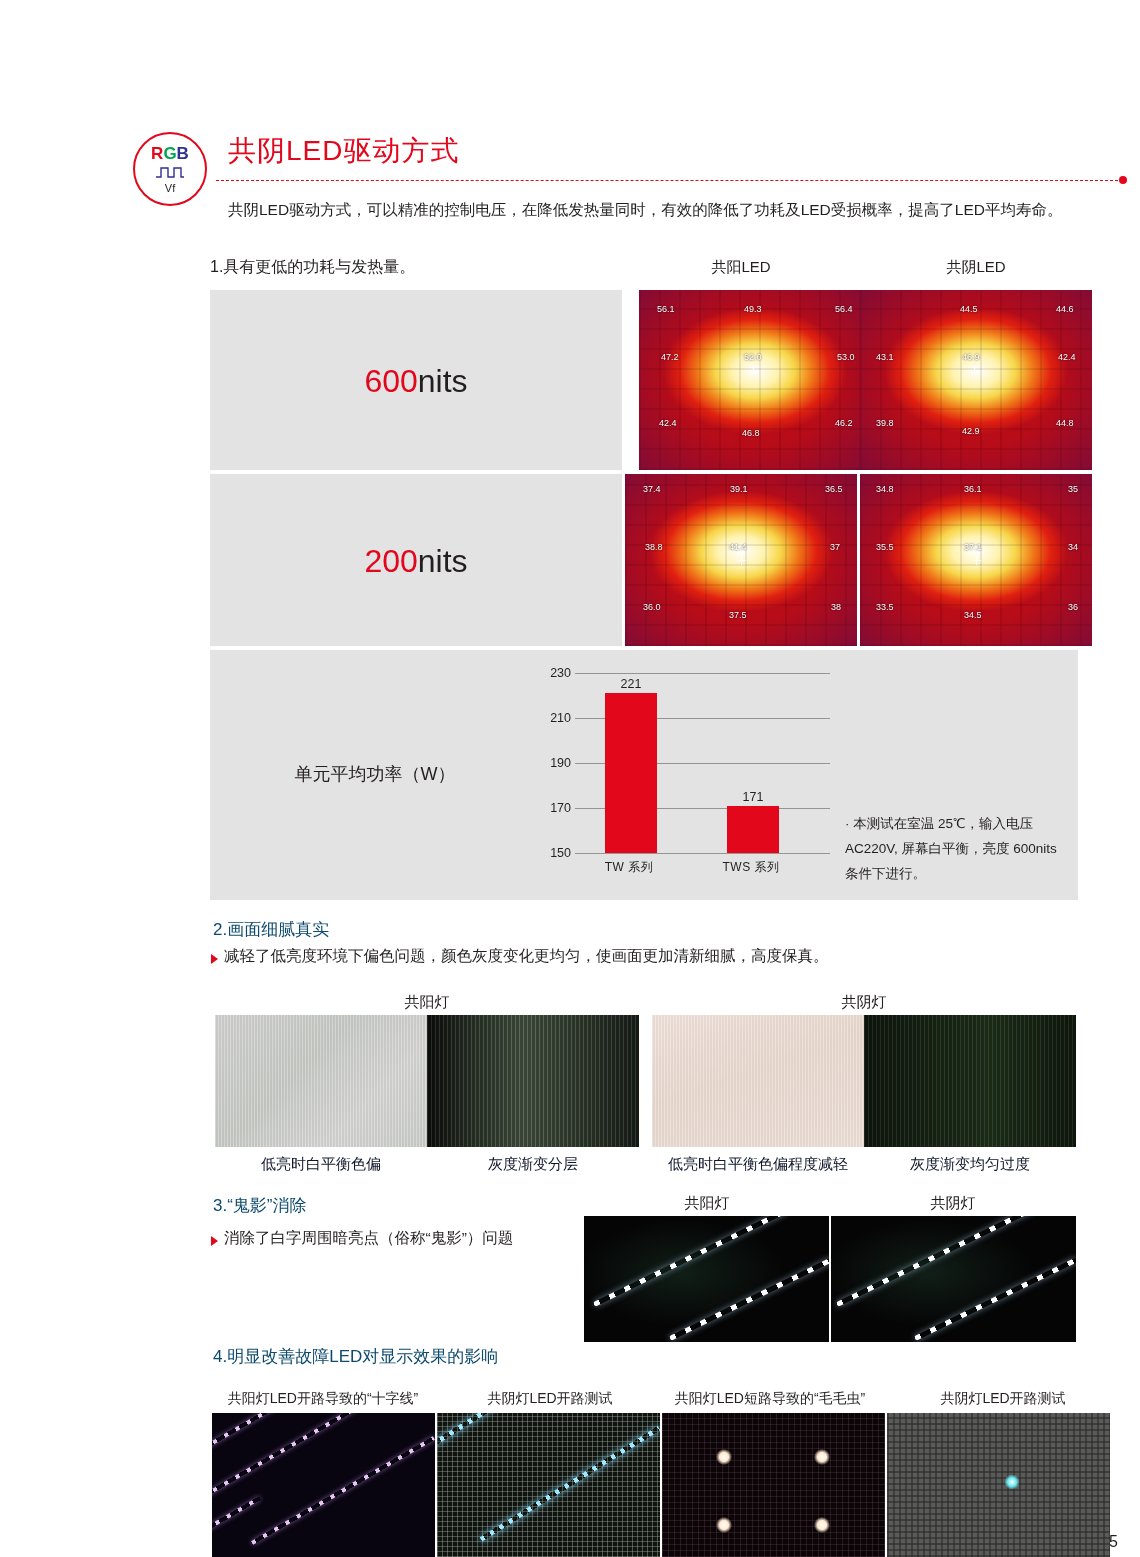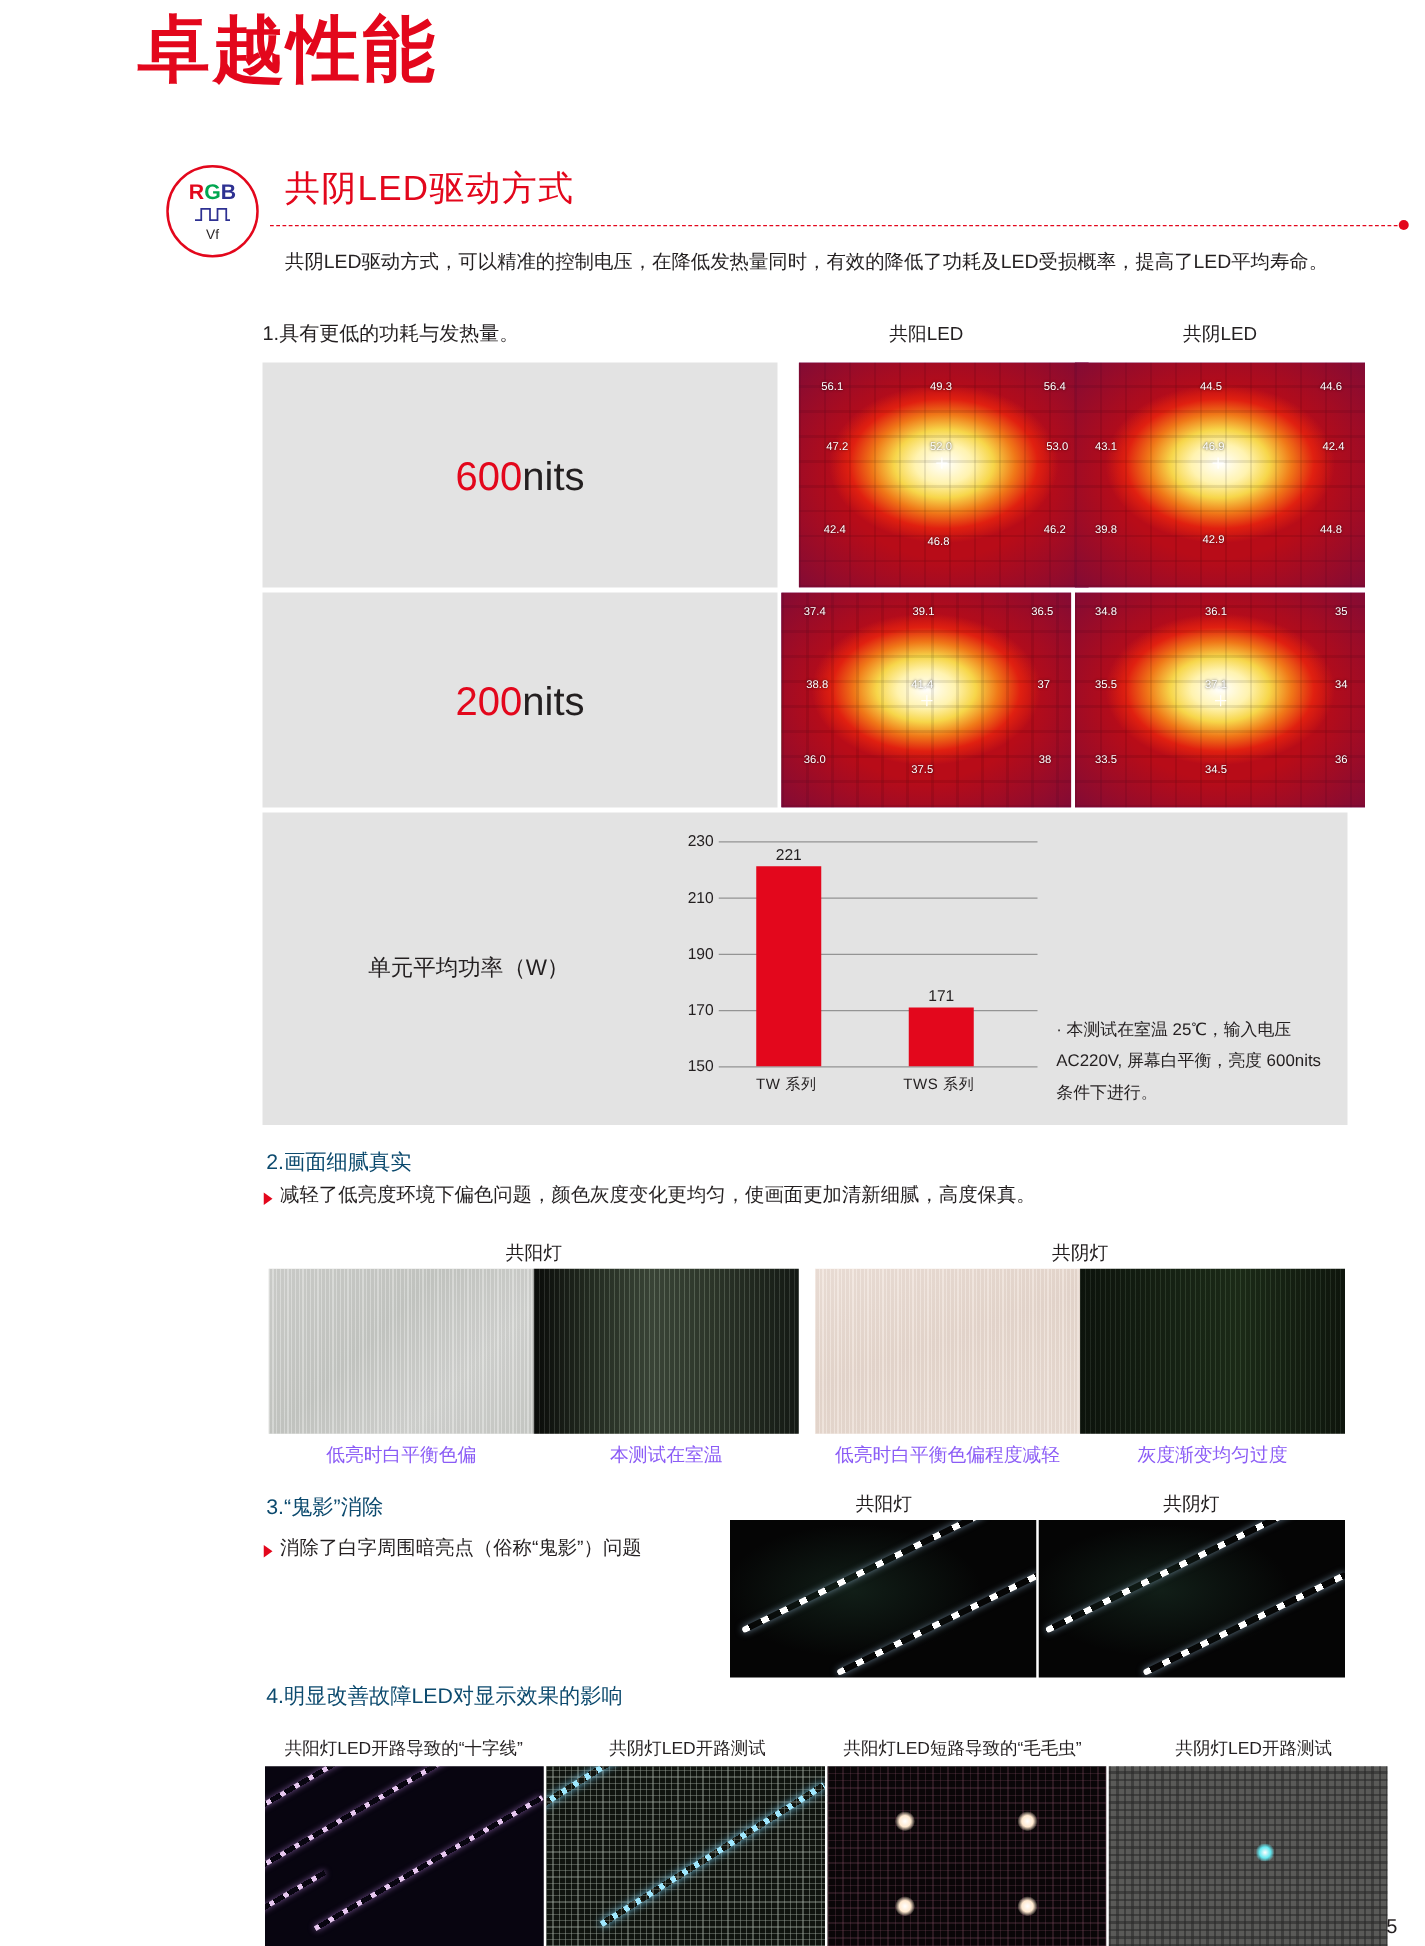--- a/index.html
+++ b/index.html
@@ -292,21 +292,21 @@
         background: linear-gradient(160deg,#efe2da 0%, #e8d9cf 45%, #ecdfd6 100%); }
   .p3 .tex { position:absolute; inset:0; background: repeating-linear-gradient(90deg, rgba(255,255,255,0.22) 0 1px, rgba(0,0,0,0.03) 1px 3px); }
   .p4 { left: 864px; top: 1015px; width: 212px; height: 132px;
         background: linear-gradient(90deg,#10180f 0%, #1b2a18 35%, #22351d 60%, #121b10 100%); }
   .p4 .tex { position:absolute; inset:0; background: repeating-linear-gradient(90deg, rgba(255,255,255,0.07) 0 1px, rgba(0,0,0,0.22) 1px 4px); }
 
   .cap {
     position: absolute;
     top: 1155px;
     font-size: 15px;
-    color: #8b5cf6;
+    color: #0f172a;
     text-align: center;
   }
   .cap1 { left: 215px; width: 212px; }
   .cap2 { left: 427px; width: 212px; }
   .cap3 { left: 640px; width: 236px; }
   .cap4 { left: 864px; width: 212px; font-family: Liberation Mono, monospace; }
 
   
   .lbl-anode-3 { left: 584px; top: 1194px; width: 246px; }
   .lbl-cathode-3 { left: 830px; top: 1194px; width: 246px; }
@@ -410,21 +410,20 @@
     bottom: 6px;
     font-size: 16px;
     color: #231f20;
   }
 </style>
 </head>
 <body>
 
 <div class="page">
 
-  <div class="main-title">卓越性能</div>
 
   <div class="badge">
     <div class="rgb"><span class="r">R</span><span class="g">G</span><span class="b">B</span></div>
     <div class="wave">
       <svg width="30" height="12" viewBox="0 0 30 12">
           <polyline points="1,11 6,11 6,2 13,2 13,11 19,11 19,2 26,2 26,11 29,11" fill="none" stroke="#2e3192" stroke-width="1.4"></polyline>
         </svg>
     </div>
     <div class="vf">Vf</div>
   </div>
@@ -549,21 +548,21 @@
       <div class="tex"></div>
     </div>
   <div class="photo p3">
       <div class="tex"></div>
     </div>
   <div class="photo p4">
       <div class="tex"></div>
     </div>
 
   <div class="cap cap1">低亮时白平衡色偏</div>
-  <div class="cap cap2">本测试在室温</div>
+  <div class="cap cap2">灰度渐变分层</div>
   <div class="cap cap3">低亮时白平衡色偏程度减轻</div>
   <div class="cap cap4">灰度渐变均匀过度</div>
 
   <div class="item-head item3-head">3.“鬼影”消除</div>
   <div class="bullet-arrow b3-arrow"></div>
   <div class="bullet-row b3-text">消除了白字周围暗亮点（俗称“鬼影”）问题</div>
   <div class="col-label lbl-anode-3">共阳灯</div>
   <div class="col-label lbl-cathode-3">共阴灯</div>
 
   <div class="led-img led-a">

